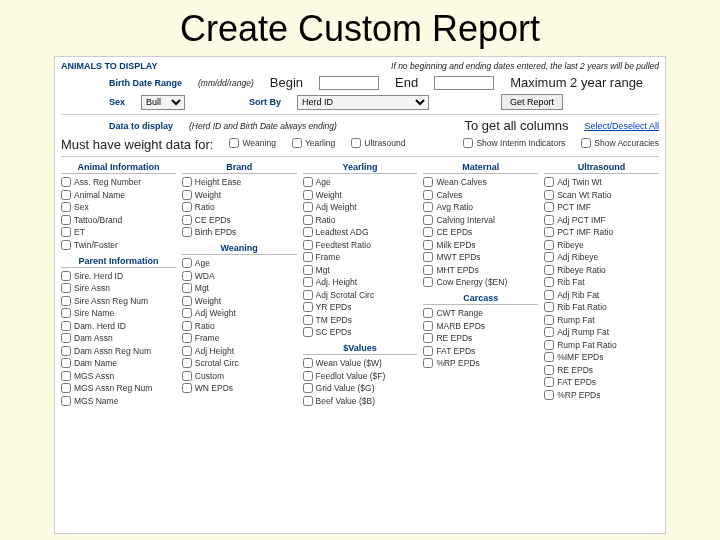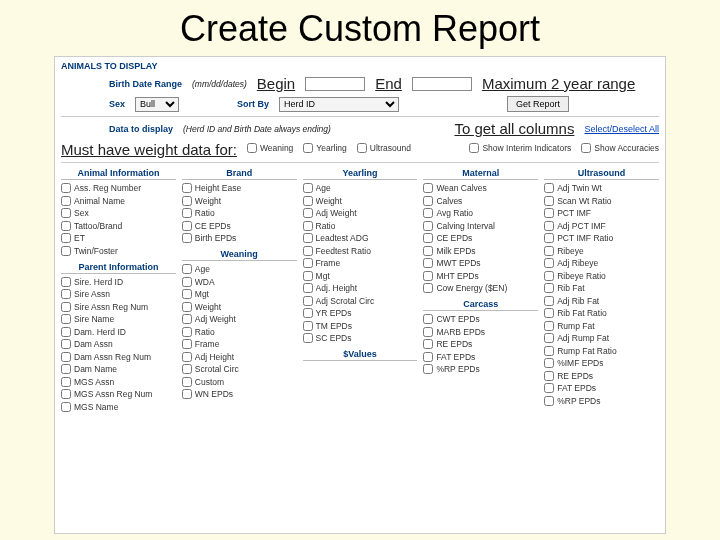--- a/index.html
+++ b/index.html
@@ -21,28 +21,28 @@
     background: #fff;
     margin: 0 54px;
     width: 612px;
     height: 478px;
     border: 1px solid #ccc;
     padding: 4px 6px;
     font-size: 9px;
     color: #333;
     overflow: hidden;
   }
-  .row { display: flex; align-items: center; gap: 10px; margin-bottom: 4px; }
+  .row { display: flex; align-items: center; gap: 16px; margin-bottom: 4px; }
   .section-head {
     font-weight: bold;
     color: #003A79;
     font-size: 9px;
   }
   .note { color: #222; font-style: italic; font-size: 8.5px; }
-  .lbl { font-size: 15px; color: #222; text-decoration: underline; }
+  .lbl { font-size: 13px; color: #222; }
   .lbl-b { font-weight: bold; color: #003A79; margin-left: 48px; }
   input[type=text] {
     border: 1px solid #888;
     height: 14px;
     font-size: 9px;
     padding: 0 2px;
   }
   select {
     border: 1px solid #888;
     height: 15px;
@@ -100,37 +100,38 @@
 </head>
 <body>
 
 <div class="slide-title">Create Custom Report</div>
 
 <div class="panel">
 
   <div class="row">
     <span class="section-head">ANIMALS TO DISPLAY</span>
     <span class="spacer"></span>
+    <span class="note">If no beginning and ending dates entered, the last 2 years will be pulled</span>
   </div>
 
   <div class="row">
     <span class="lbl-b">Birth Date Range</span>
-    <span class="note">(mm/dd/dates)</span>
+    <span class="note">(mm/dd/range)</span>
     <span class="lbl">Begin</span>
     <input type="text" style="width: 60px;">
     <span class="lbl">End</span>
     <input type="text" style="width: 60px;">
     <span class="lbl">Maximum 2 year range</span>
   </div>
 
   <div class="row">
     <span class="lbl-b">Sex</span>
     <select style="width:44px"><option>Bull</option></select>
     <span class="lbl-b">Sort By</span>
-    <select style="width:120px"><option>Herd ID</option></select>
+    <select style="width:132px"><option>Herd ID</option></select>
     <span class="spacer"></span>
     <button>Get Report</button>
     <span style="width:80px"></span>
   </div>
 
   <hr>
 
   <div class="row">
     <span class="lbl-b">Data to display</span>
     <span class="note">(Herd ID and Birth Date always ending)</span>
@@ -368,20 +369,38 @@
           <label class="chk">
             <input type="checkbox" style="">
             <span>TM EPDs</span>
           </label>
           <label class="chk">
             <input type="checkbox" style="">
             <span>SC EPDs</span>
           </label>
         </div>
       <div class="col-head sub">$Values</div>
+      <div id="list-dvalues">
+          <label class="chk">
+            <input type="checkbox" style="">
+            <span>Wean Value ($W)</span>
+          </label>
+          <label class="chk">
+            <input type="checkbox" style="">
+            <span>Feedlot Value ($F)</span>
+          </label>
+          <label class="chk">
+            <input type="checkbox" style="">
+            <span>Grid Value ($G)</span>
+          </label>
+          <label class="chk">
+            <input type="checkbox" style="">
+            <span>Beef Value ($B)</span>
+          </label>
+        </div>
     </div>
 
     <div class="col">
       <div class="col-head">Maternal</div>
       <div id="list-maternal">
           <label class="chk">
             <input type="checkbox" style="">
             <span>Wean Calves</span>
           </label>
           <label class="chk">
@@ -414,21 +433,21 @@
           </label>
           <label class="chk">
             <input type="checkbox" style="">
             <span>Cow Energy ($EN)</span>
           </label>
         </div>
       <div class="col-head sub">Carcass</div>
       <div id="list-carcass">
           <label class="chk">
             <input type="checkbox" style="">
-            <span>CWT EPDs</span>
+            <span>CWT Range</span>
           </label>
           <label class="chk">
             <input type="checkbox" style="">
             <span>MARB EPDs</span>
           </label>
           <label class="chk">
             <input type="checkbox" style="">
             <span>RE EPDs</span>
           </label>
           <label class="chk">

